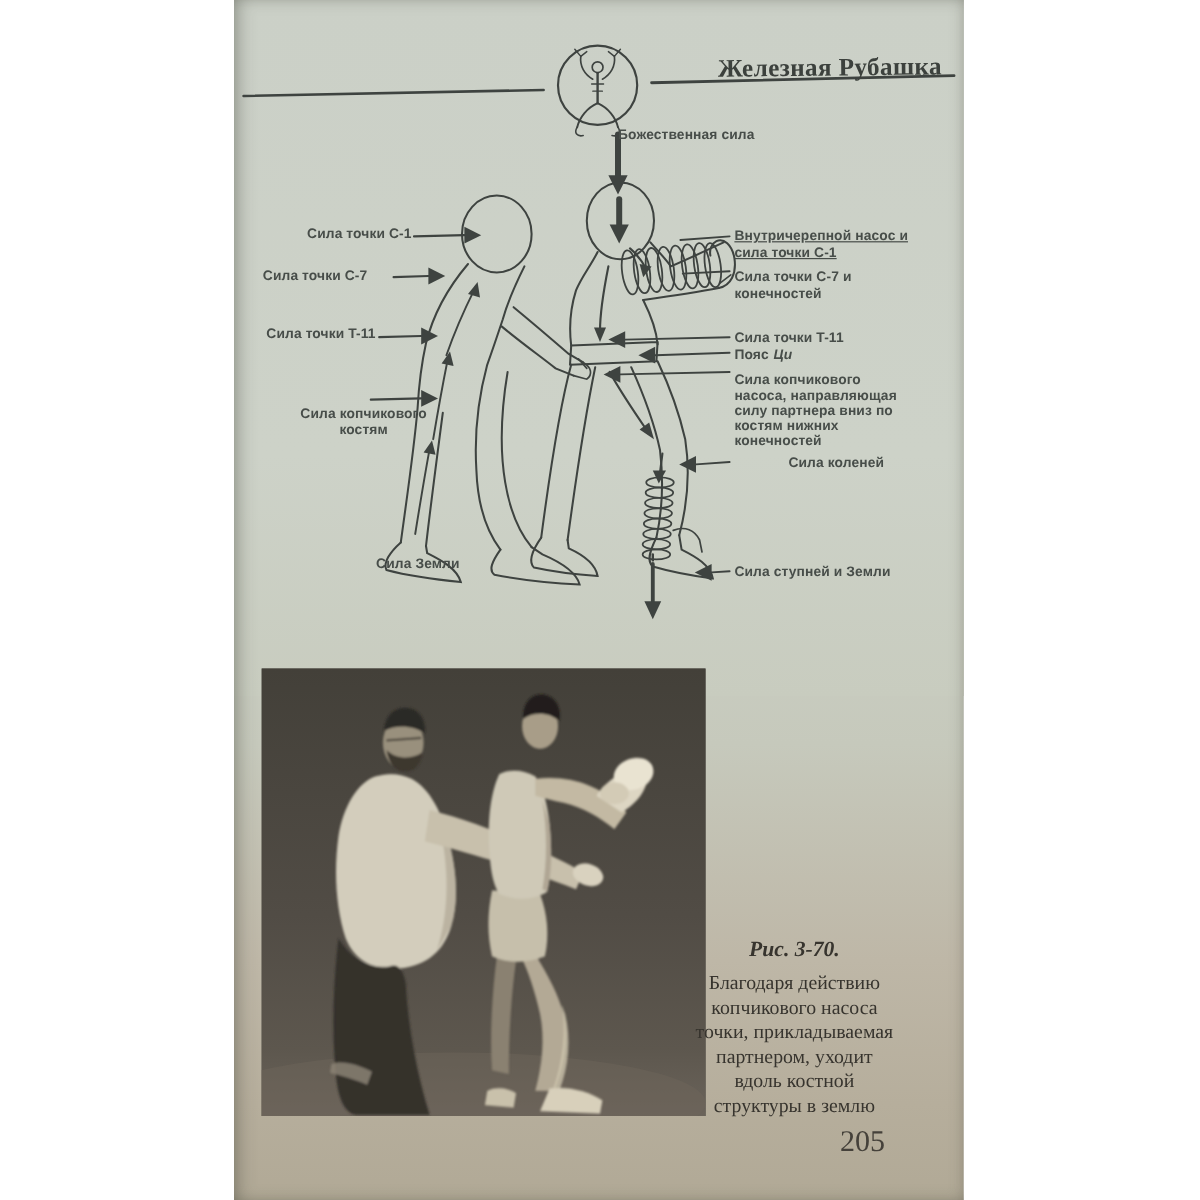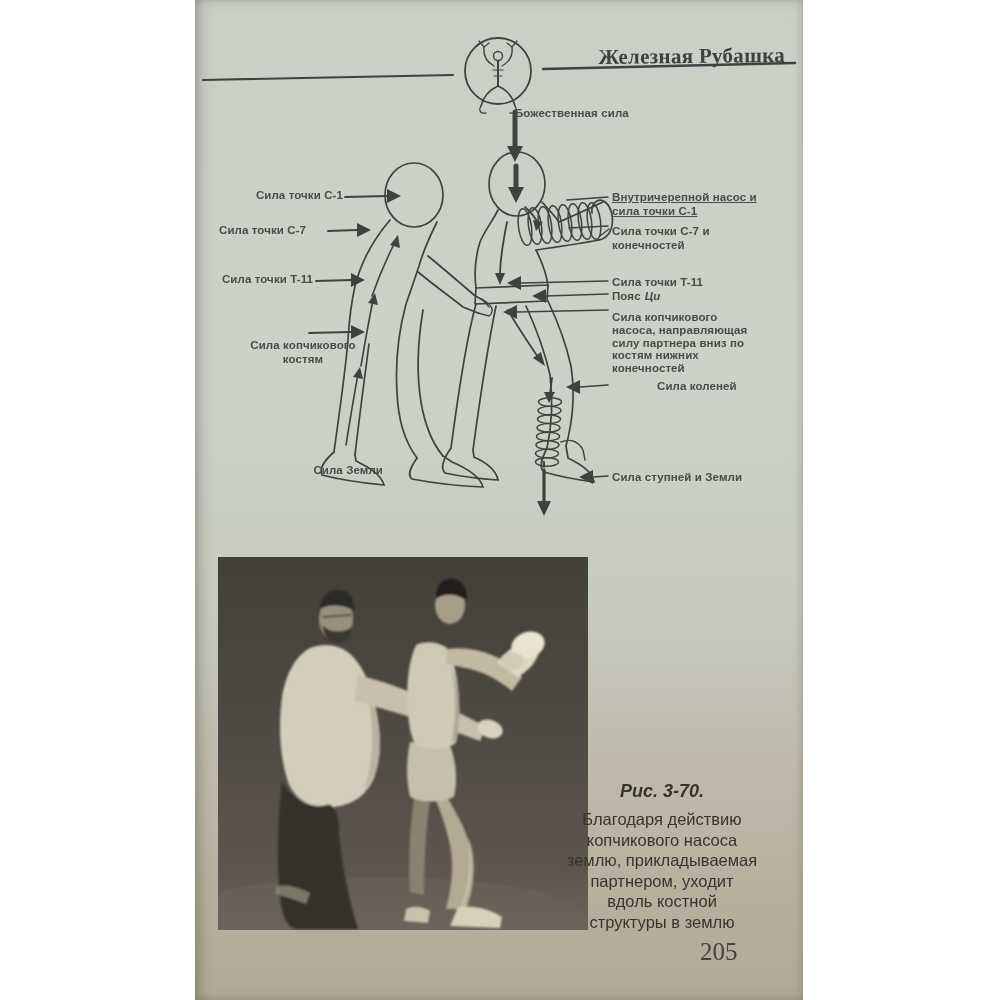--- a/index.html
+++ b/index.html
@@ -23,21 +23,21 @@
     position:absolute;font-size:11.5px;font-weight:bold;color:#474d49;letter-spacing:.1px;line-height:13.5px;
   }
   .dlabel.rt{line-height:14px;}
   .dlabel.tight{line-height:12.8px;}
   .qi-em{font-style:italic;margin-left:4px;}
   .photo{
     position:absolute;left:23px;top:557px;width:370px;height:373px;background:#4a4640;
   }
   .caption{
     position:absolute;left:367px;top:781px;width:200px;text-align:center;
-    font-family:Liberation Sans, sans-serif;color:#37342e;
+    font-family:Liberation Serif, serif;color:#37342e;
   }
   .caption .cap-num{font-style:italic;font-weight:bold;font-size:18px;margin-bottom:7px;}
   .caption .cap-line{font-size:16.5px;line-height:20.5px;}
   .page-number{
     position:absolute;left:505px;top:938px;width:70px;text-align:left;
     font-family:"Liberation Serif",serif;font-size:25px;color:#45413a;
   }
 </style>
 </head>
 <body>
@@ -245,21 +245,21 @@
         <ellipse cx="232" cy="48" rx="15" ry="19" fill="#a89d88"></ellipse>
         <path d="M218 42 C217 28 226 20 236 22 C246 24 250 34 248 44 C240 36 226 36 218 42 Z" fill="#211f1c"></path>
       </g>
     </svg>
   </div>
 
   <div class="caption">
     <div class="cap-num">Рис. 3-70.</div>
     <div class="cap-line">Благодаря действию</div>
     <div class="cap-line">копчикового насоса</div>
-    <div class="cap-line">землю, прикладываемая</div>
+    <div class="cap-line">точки, прикладываемая</div>
     <div class="cap-line">партнером, уходит</div>
     <div class="cap-line">вдоль костной</div>
     <div class="cap-line">структуры в землю</div>
   </div>
 
   <div class="page-number">205</div>
 
 </div>
 
 </body></html>

